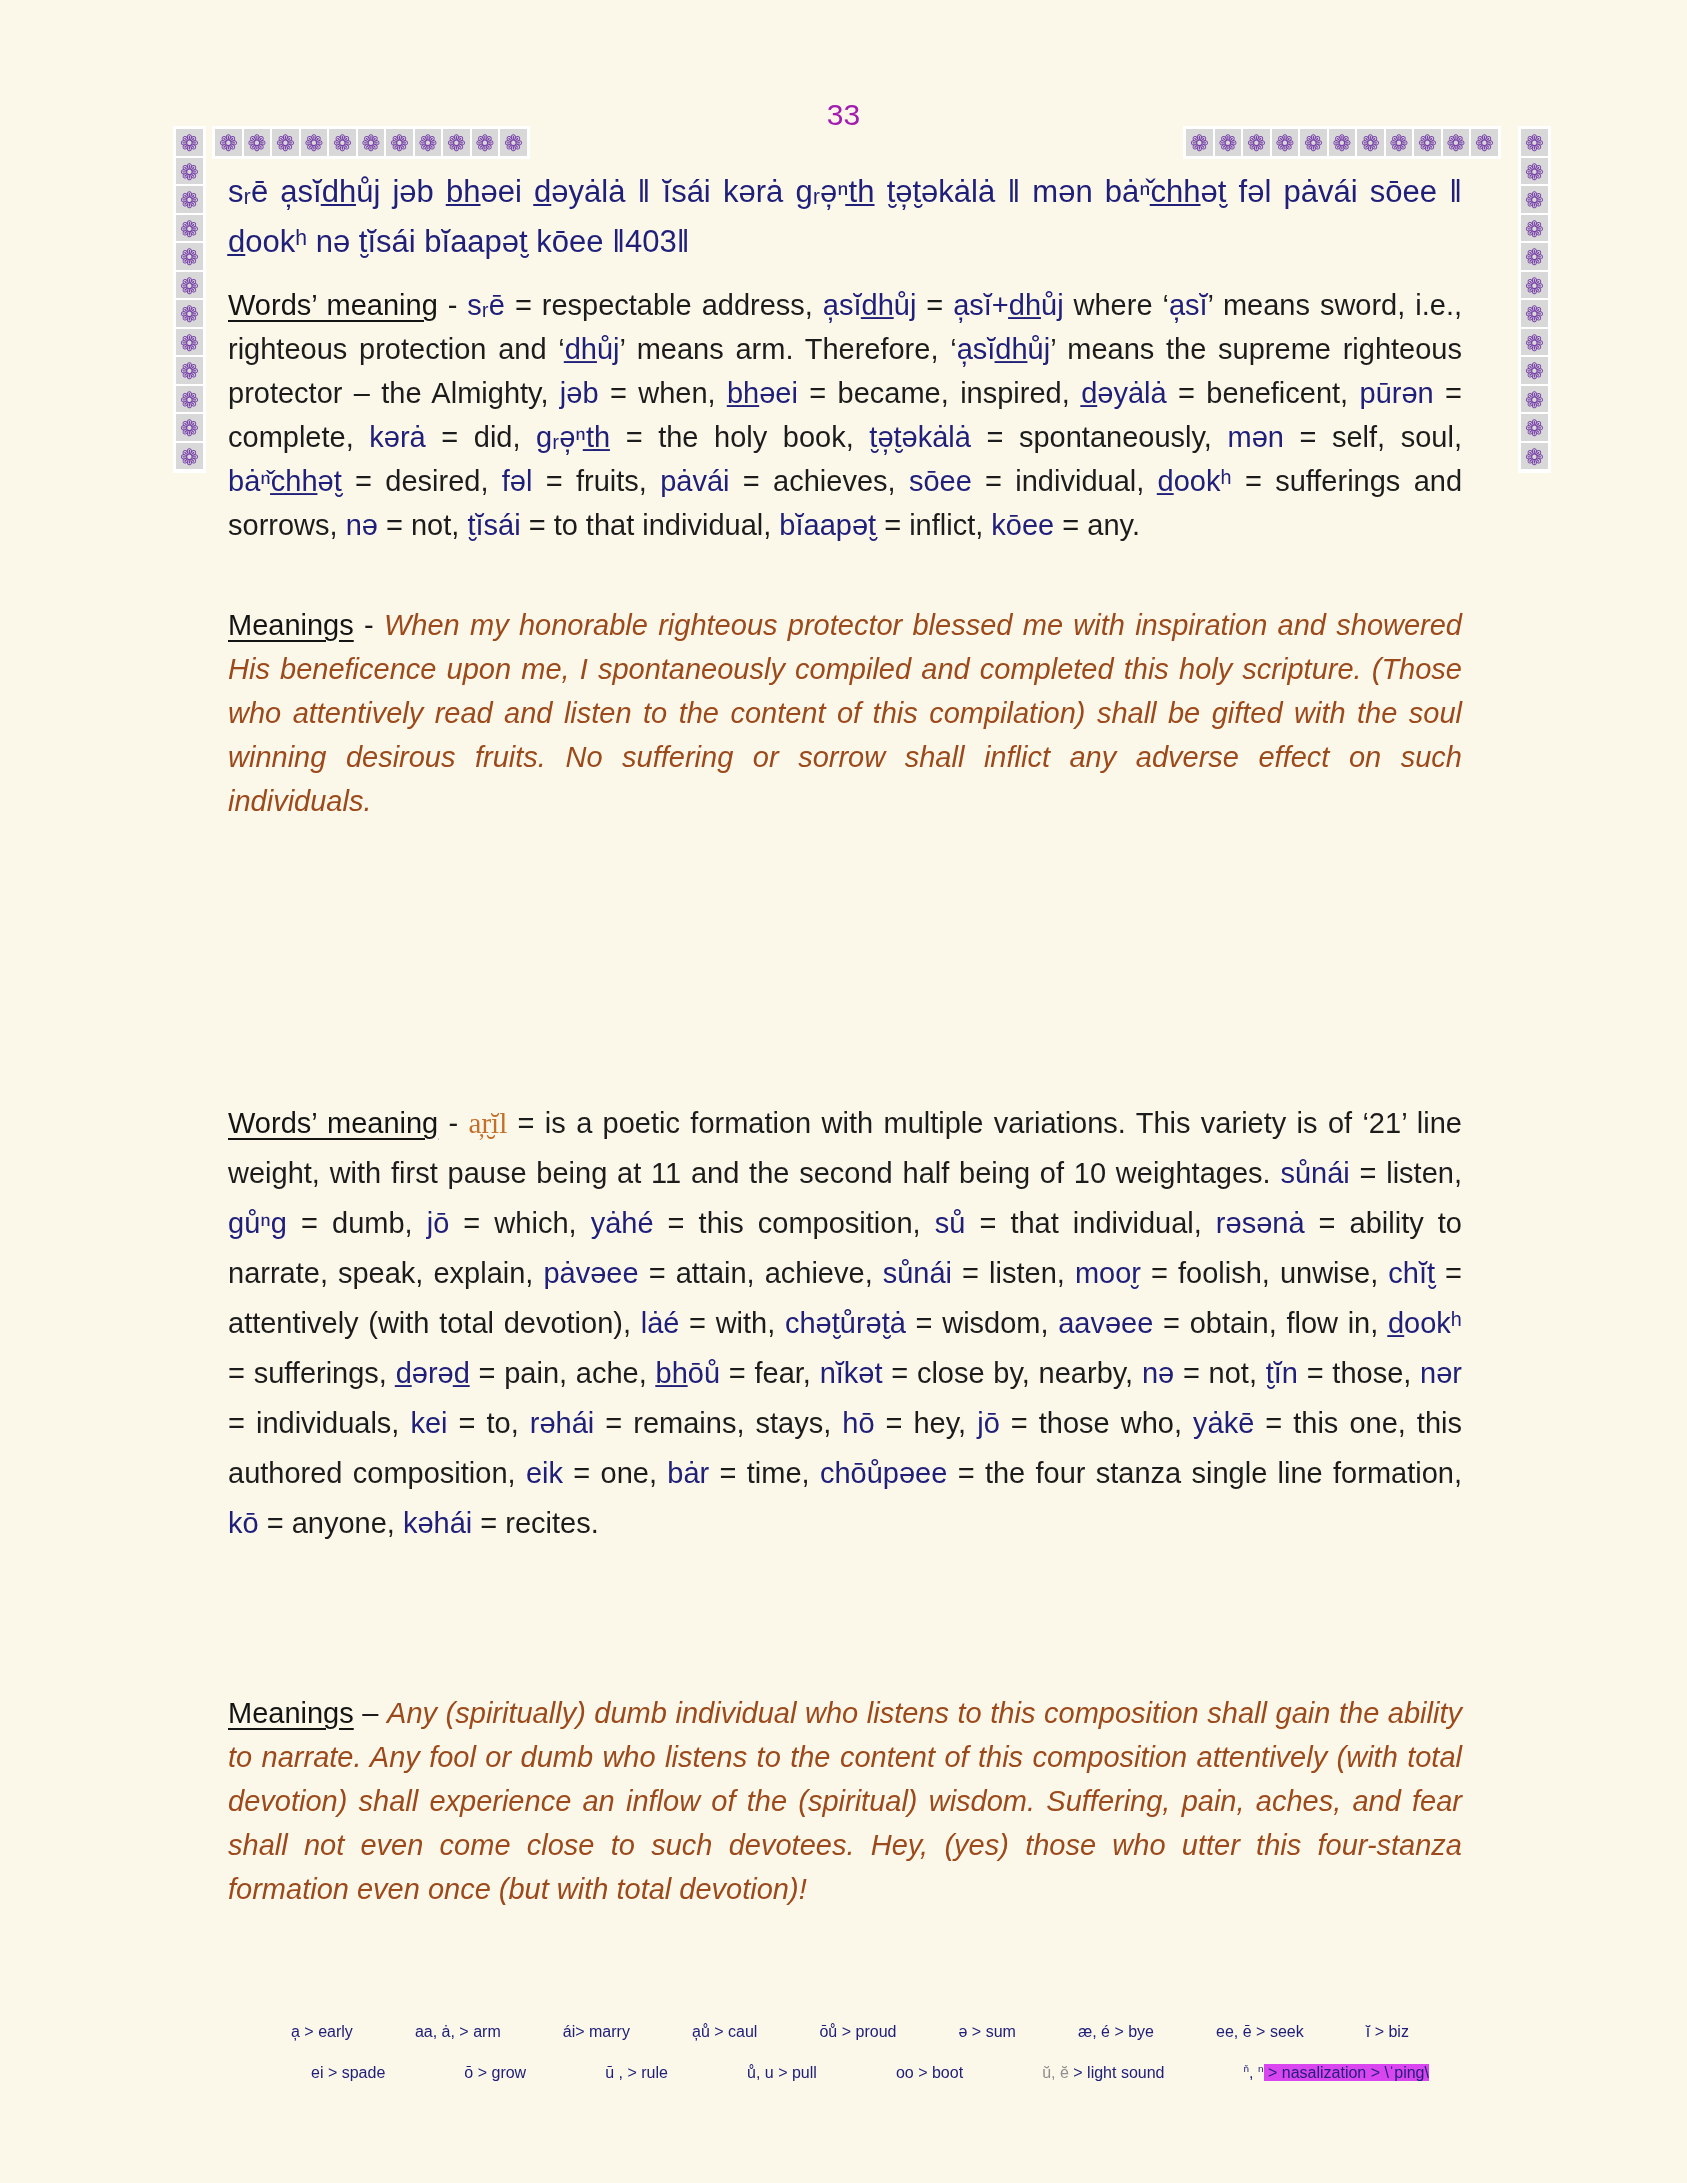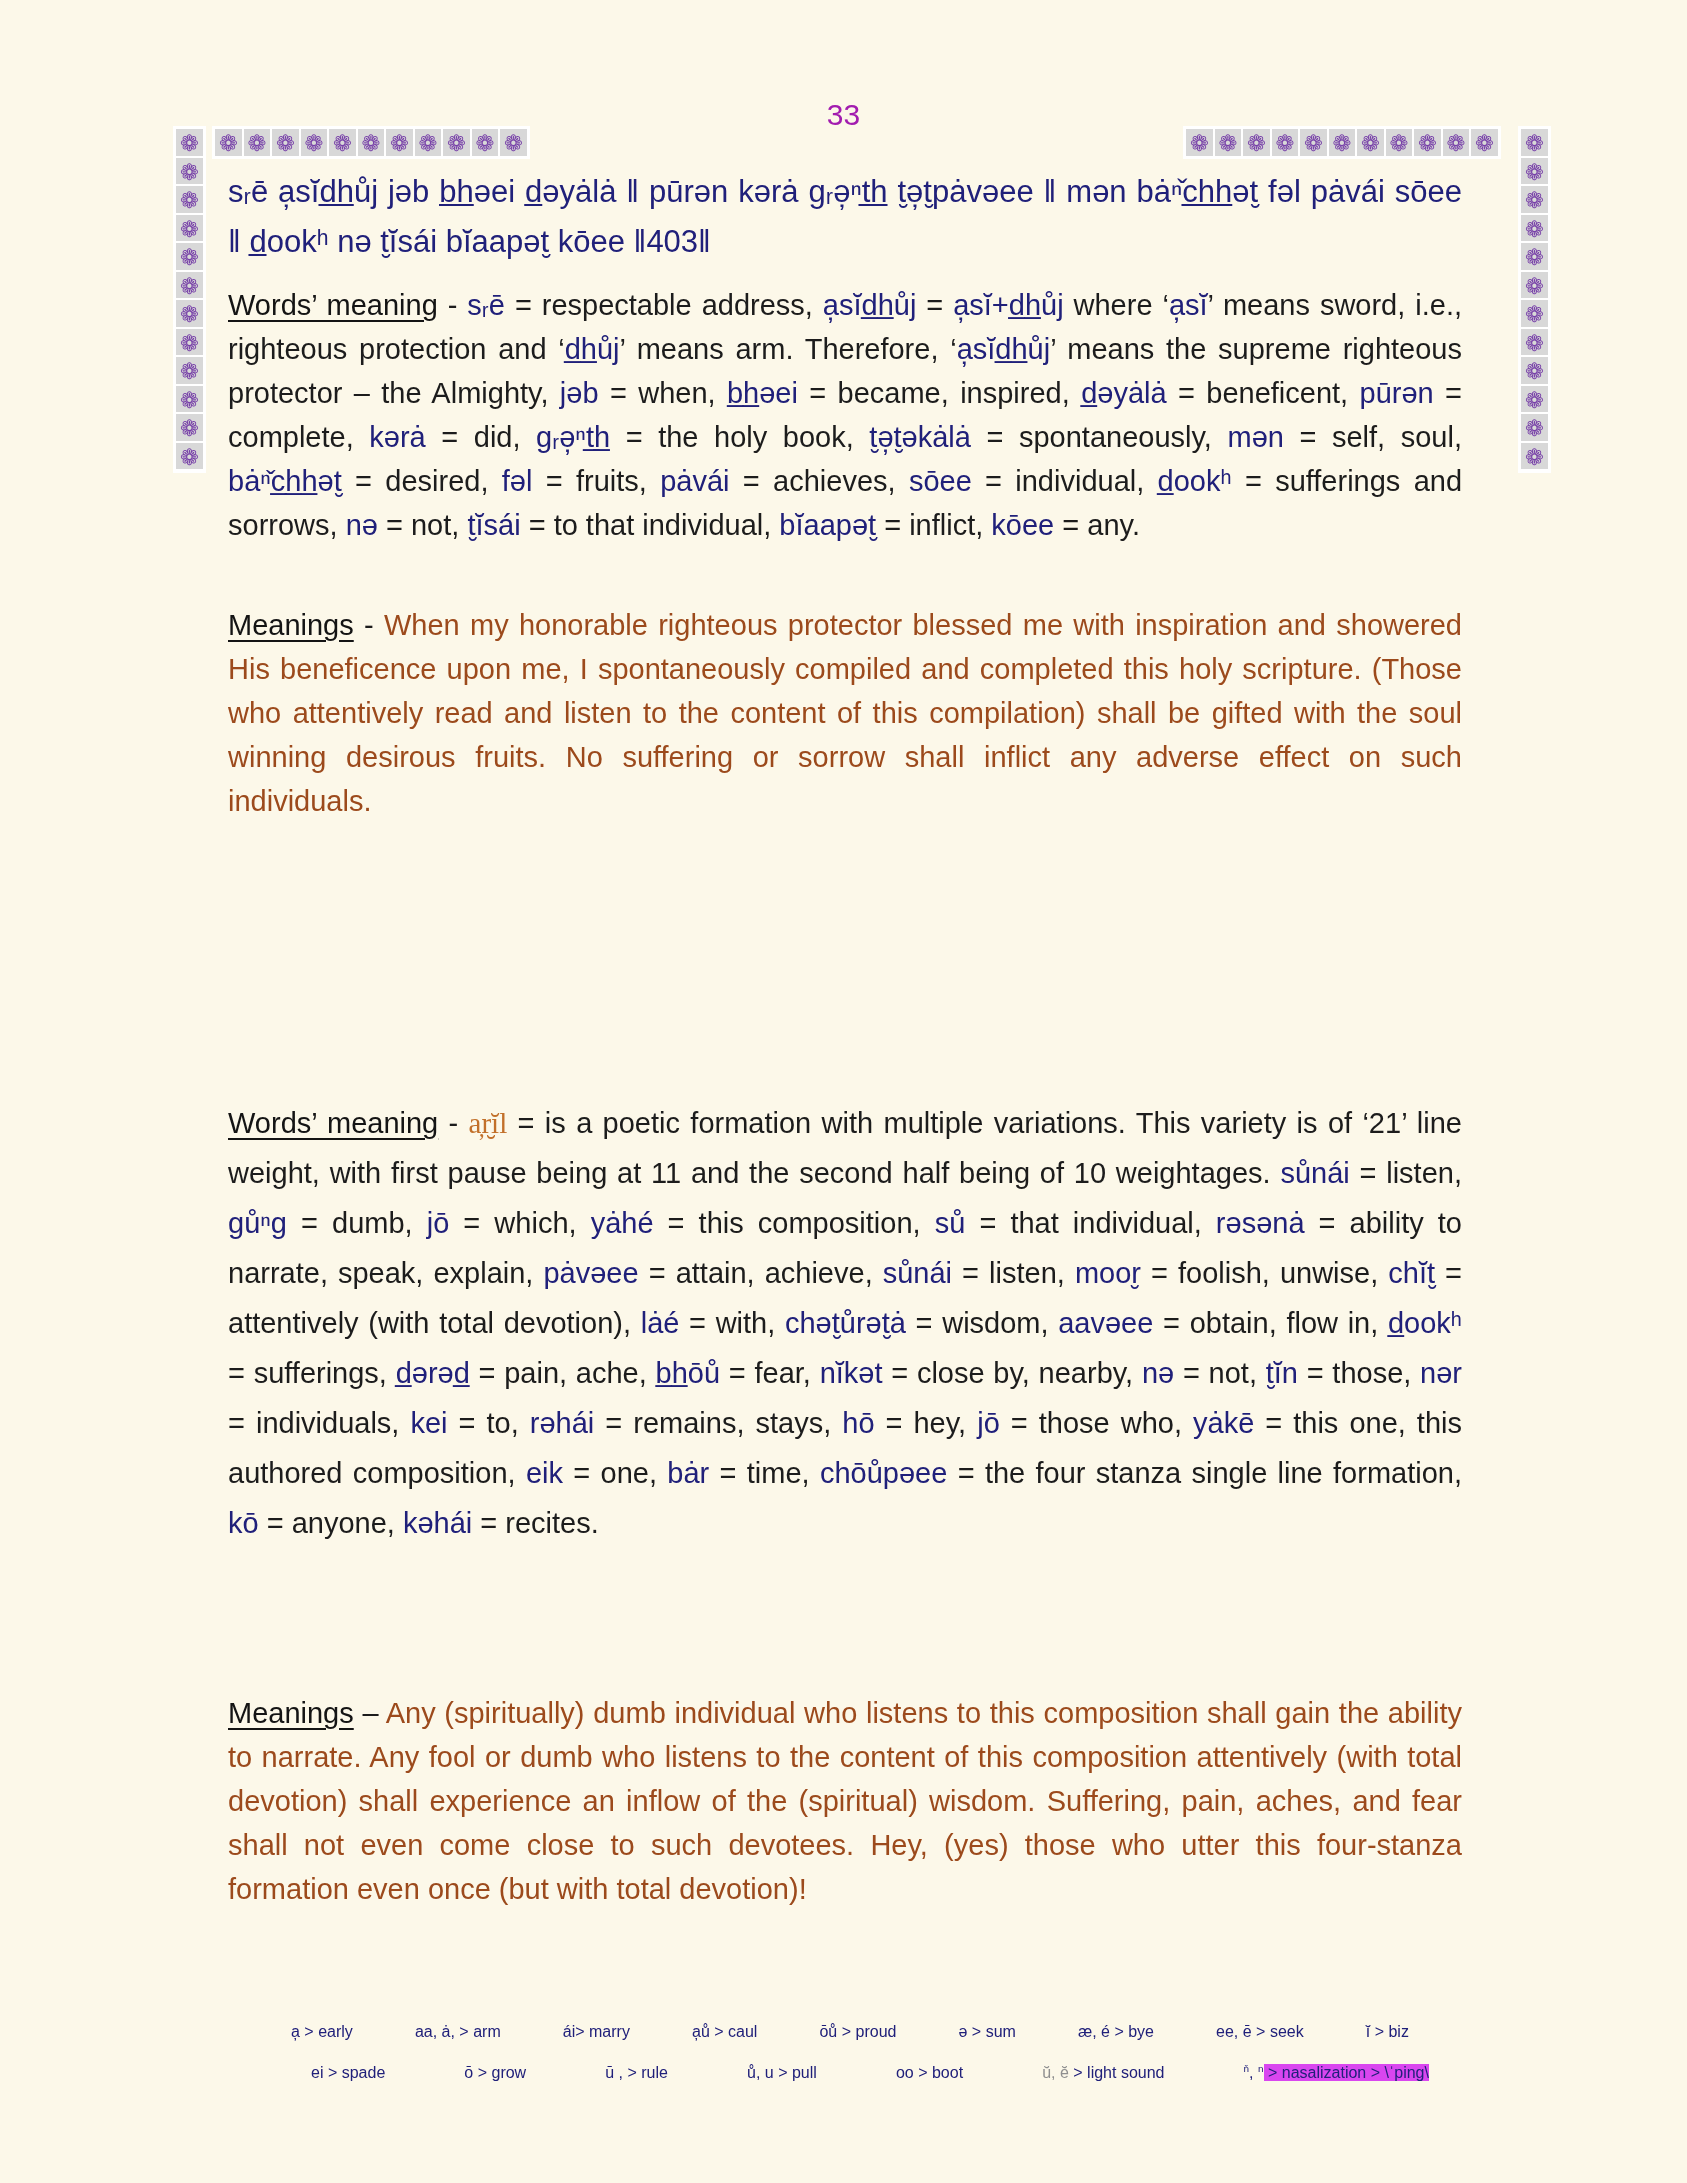--- a/index.html
+++ b/index.html
@@ -30,21 +30,21 @@
     text-align:justify; text-justify:inter-word;
   }
   .verse{font-size:31px; line-height:50px; color:var(--navy);}
   .body-txt{font-size:29px; line-height:44px; color:var(--ink);}
   .seg.navy{color:var(--navy);}
   .seg.black{color:var(--ink);}
   .seg.label{
     color:#141414; text-decoration:underline;
     text-decoration-thickness:2.3px; text-underline-offset:5.3px;
   }
-  .seg.brownit{color:var(--brown); }
+  .seg.brownit{color:var(--brown); font-style:italic;}
   .seg.brown2{color:var(--brown);}
   .seg.orange{color:var(--orange);font-family:Liberation Serif, serif;}
   .seg.gray{color:var(--gray);}
   .seg.hl{background:#d946ef;}
   sup.seg{font-size:0.62em; line-height:0;}
   
   .guide{
     position:absolute; left:291px; width:1118px; display:flex;
     justify-content:space-between; color:var(--navy); font-size:16px;
     white-space:nowrap;
@@ -106,21 +106,21 @@
       <span class="tile">❁</span>
       <span class="tile">❁</span>
       <span class="tile">❁</span>
       <span class="tile">❁</span>
       <span class="tile">❁</span>
       <span class="tile">❁</span>
       <span class="tile">❁</span>
       <span class="tile">❁</span>
     </div>
 
-  <p class="para verse" style="top:167px;"><span class="seg navy">sᵣē a̦sĭd̲h̲ůj jəb b̲h̲əei d̲əyȧlȧ ǁ pūrən kərȧ gᵣə̦ⁿt̲h̲ t̮ə̦t̮pȧvəee ǁ mən bȧⁿ̌c̲h̲h̲ət̮ fəl pȧvái sōee ǁ d̲ookʰ nə t̮ĭsái bĭaapət̮ kōee ǁ403ǁ</span></p>
+  <p class="para verse" style="top:167px;"><span class="seg navy">sᵣē a̦sĭd̲h̲ůj jəb b̲h̲əei d̲əyȧlȧ ǁ ĭsái kərȧ gᵣə̦ⁿt̲h̲ t̮ə̦t̮əkȧlȧ ǁ mən bȧⁿ̌c̲h̲h̲ət̮ fəl pȧvái sōee ǁ d̲ookʰ nə t̮ĭsái bĭaapət̮ kōee ǁ403ǁ</span></p>
 
   <p class="para body-txt" style="top:283px;"><span class="seg label">Words’ meaning</span><span class="seg black"> - </span><span class="seg navy">sᵣē</span><span class="seg black"> = respectable address, </span><span class="seg navy">a̦sĭd̲h̲ůj</span><span class="seg black"> = </span><span class="seg navy">a̦sĭ+d̲h̲ůj</span><span class="seg black"> where ‘</span><span class="seg navy">a̦sĭ</span><span class="seg black">’ means sword, i.e., righteous protection and ‘</span><span class="seg navy">d̲h̲ůj</span><span class="seg black">’ means arm. Therefore, ‘</span><span class="seg navy">a̦sĭd̲h̲ůj</span><span class="seg black">’ means the supreme righteous protector – the Almighty, </span><span class="seg navy">jəb</span><span class="seg black"> = when, </span><span class="seg navy">b̲h̲əei</span><span class="seg black"> = became, inspired, </span><span class="seg navy">d̲əyȧlȧ</span><span class="seg black"> = beneficent,  </span><span class="seg navy">pūrən</span><span class="seg black"> = complete, </span><span class="seg navy">kərȧ</span><span class="seg black"> = did, </span><span class="seg navy">gᵣə̦ⁿt̲h̲</span><span class="seg black"> = the holy book, </span><span class="seg navy">t̮ə̦t̮əkȧlȧ</span><span class="seg black"> = spontaneously, </span><span class="seg navy">mən</span><span class="seg black"> = self, soul, </span><span class="seg navy">bȧⁿ̌c̲h̲h̲ət̮</span><span class="seg black"> = desired, </span><span class="seg navy">fəl</span><span class="seg black"> = fruits, </span><span class="seg navy">pȧvái</span><span class="seg black"> = achieves, </span><span class="seg navy">sōee</span><span class="seg black"> = individual, </span><span class="seg navy">d̲ookʰ</span><span class="seg black"> = sufferings and sorrows, </span><span class="seg navy">nə</span><span class="seg black"> = not, </span><span class="seg navy">t̮ĭsái</span><span class="seg black"> = to that individual, </span><span class="seg navy">bĭaapət̮</span><span class="seg black"> = inflict, </span><span class="seg navy">kōee</span><span class="seg black"> = any.</span></p>
 
   <p class="para body-txt" style="top:603px;"><span class="seg label">Meanings</span><span class="seg black"> -  </span><span class="seg brownit">When my honorable righteous protector blessed me with inspiration and showered His beneficence upon me, I spontaneously compiled and completed this holy scripture. (Those who attentively read and listen to the content of this compilation) shall be gifted with the soul winning desirous fruits. No suffering or sorrow shall inflict any adverse effect on such individuals.</span></p>
 
 
   <p class="para body-txt" style="top:1098px; line-height:50px;"><span class="seg label">Words’ meaning</span><span class="seg black"> - </span><span class="seg orange">a̦r̮ĭl</span><span class="seg black"> = is a poetic formation with multiple variations. This variety is of ‘21’ line weight, with first pause being at 11 and the second half being of 10 weightages. </span><span class="seg navy">sůnái</span><span class="seg black"> = listen, </span><span class="seg navy">gůⁿg</span><span class="seg black"> = dumb, </span><span class="seg navy">jō</span><span class="seg black"> = which, </span><span class="seg navy">yȧhé</span><span class="seg black"> = this composition, </span><span class="seg navy">sů</span><span class="seg black"> = that individual, </span><span class="seg navy">rəsənȧ</span><span class="seg black"> = ability to narrate, speak, explain, </span><span class="seg navy">pȧvəee</span><span class="seg black"> = attain, achieve, </span><span class="seg navy">sůnái</span><span class="seg black"> = listen, </span><span class="seg navy">moor̮</span><span class="seg black"> = foolish, unwise, </span><span class="seg navy">chĭt̮</span><span class="seg black"> = attentively (with total devotion), </span><span class="seg navy">lȧé</span><span class="seg black"> = with, </span><span class="seg navy">chət̮ůrət̮ȧ</span><span class="seg black"> = wisdom, </span><span class="seg navy">aavəee</span><span class="seg black"> = obtain, flow in, </span><span class="seg navy">d̲ookʰ</span><span class="seg black"> = sufferings, </span><span class="seg navy">d̲ərəd̲</span><span class="seg black"> = pain, ache, </span><span class="seg navy">b̲h̲ōů</span><span class="seg black"> = fear, </span><span class="seg navy">nĭkət</span><span class="seg black"> = close by, nearby, </span><span class="seg navy">nə</span><span class="seg black"> = not, </span><span class="seg navy">t̮ĭn</span><span class="seg black"> = those, </span><span class="seg navy">nər</span><span class="seg black"> = individuals, </span><span class="seg navy">kei</span><span class="seg black"> = to, </span><span class="seg navy">rəhái</span><span class="seg black"> = remains, stays, </span><span class="seg navy">hō</span><span class="seg black"> = hey, </span><span class="seg navy">jō</span><span class="seg black"> = those who, </span><span class="seg navy">yȧkē</span><span class="seg black"> = this one, this authored composition, </span><span class="seg navy">eik</span><span class="seg black"> = one, </span><span class="seg navy">bȧr</span><span class="seg black"> = time, </span><span class="seg navy">chōůpəee</span><span class="seg black"> = the four stanza single line formation, </span><span class="seg navy">kō</span><span class="seg black"> = anyone, </span><span class="seg navy">kəhái</span><span class="seg black"> = recites.</span></p>
 
   <p class="para body-txt" style="top:1691px;"><span class="seg label">Meanings</span><span class="seg black"> – </span><span class="seg brownit">Any (spiritually) dumb individual who listens to this composition shall gain the ability to narrate. Any fool or dumb who listens to the content of this composition attentively (with total devotion) shall experience an inflow of the (spiritual) wisdom. Suffering, pain, aches, and fear shall not even come close to such devotees. Hey, (yes) those who utter this four-stanza formation even once (but with total devotion)!</span></p>
 

